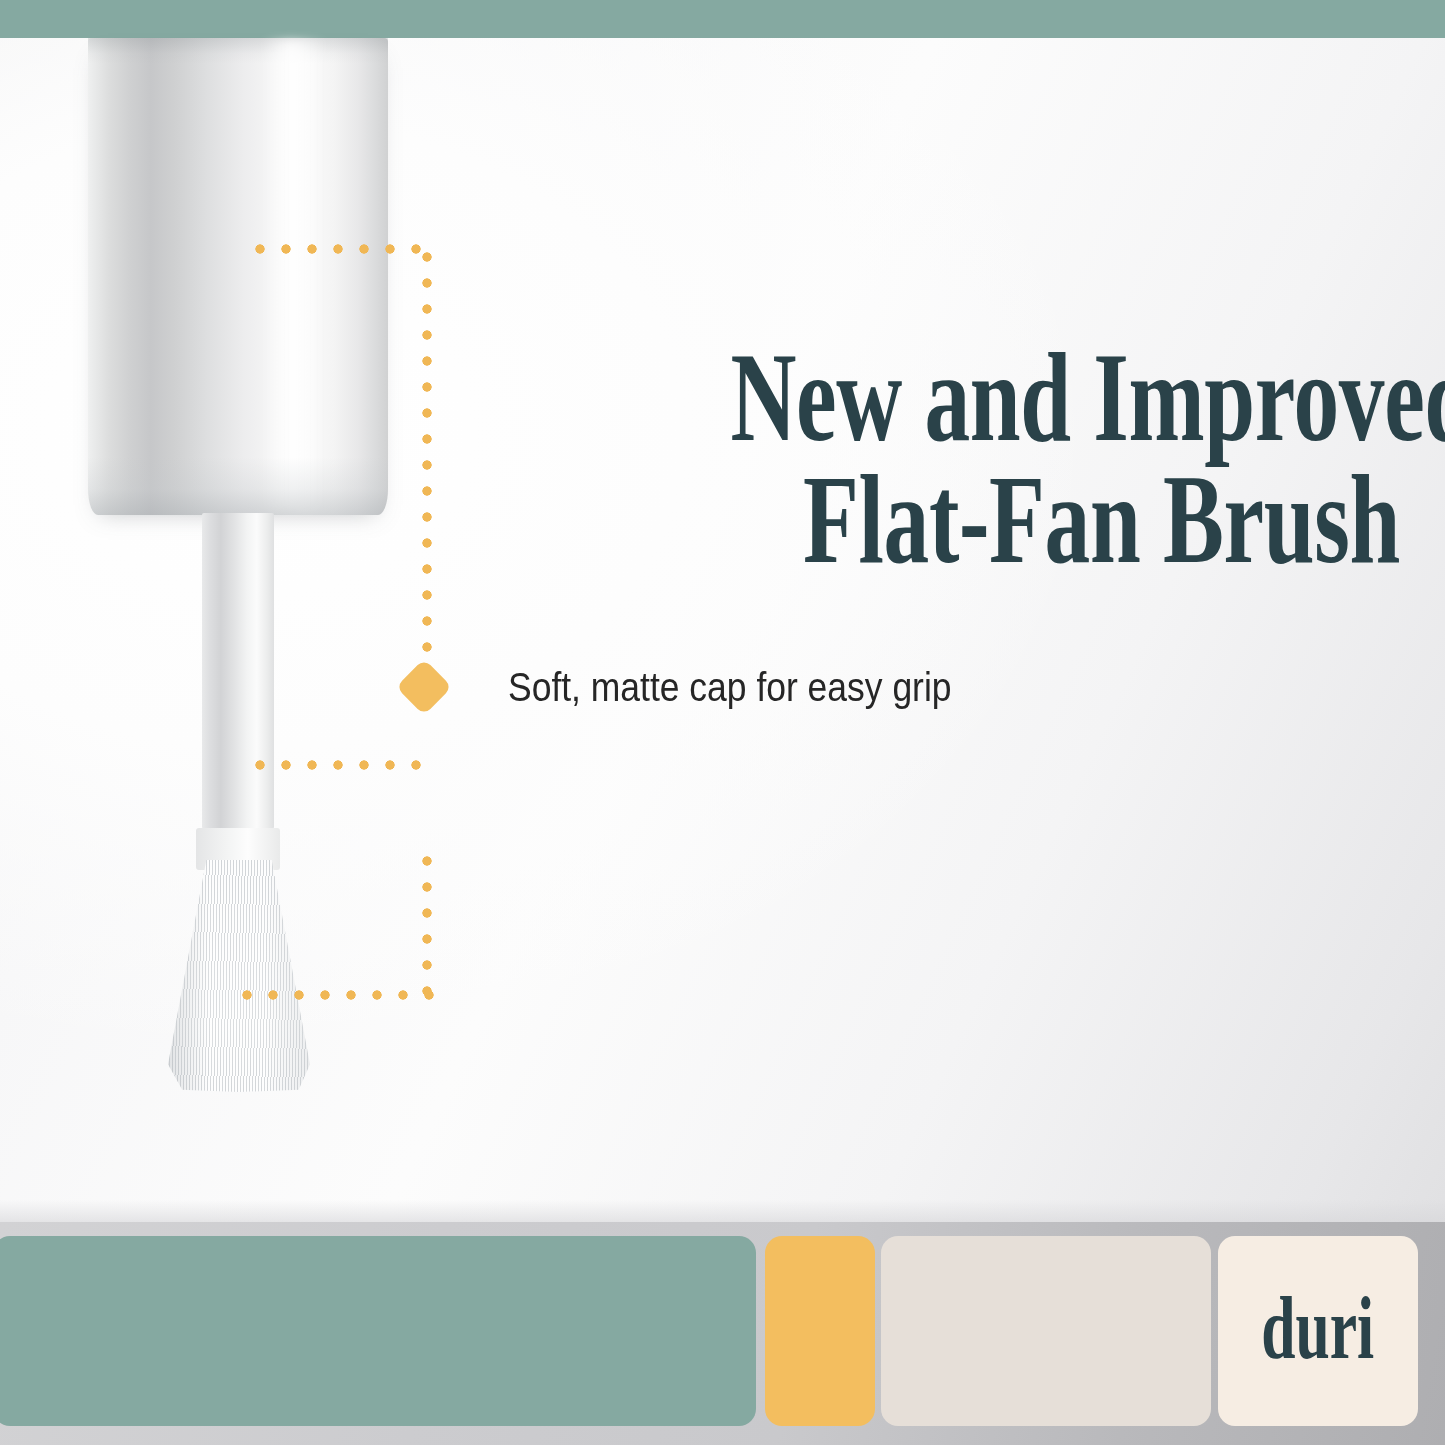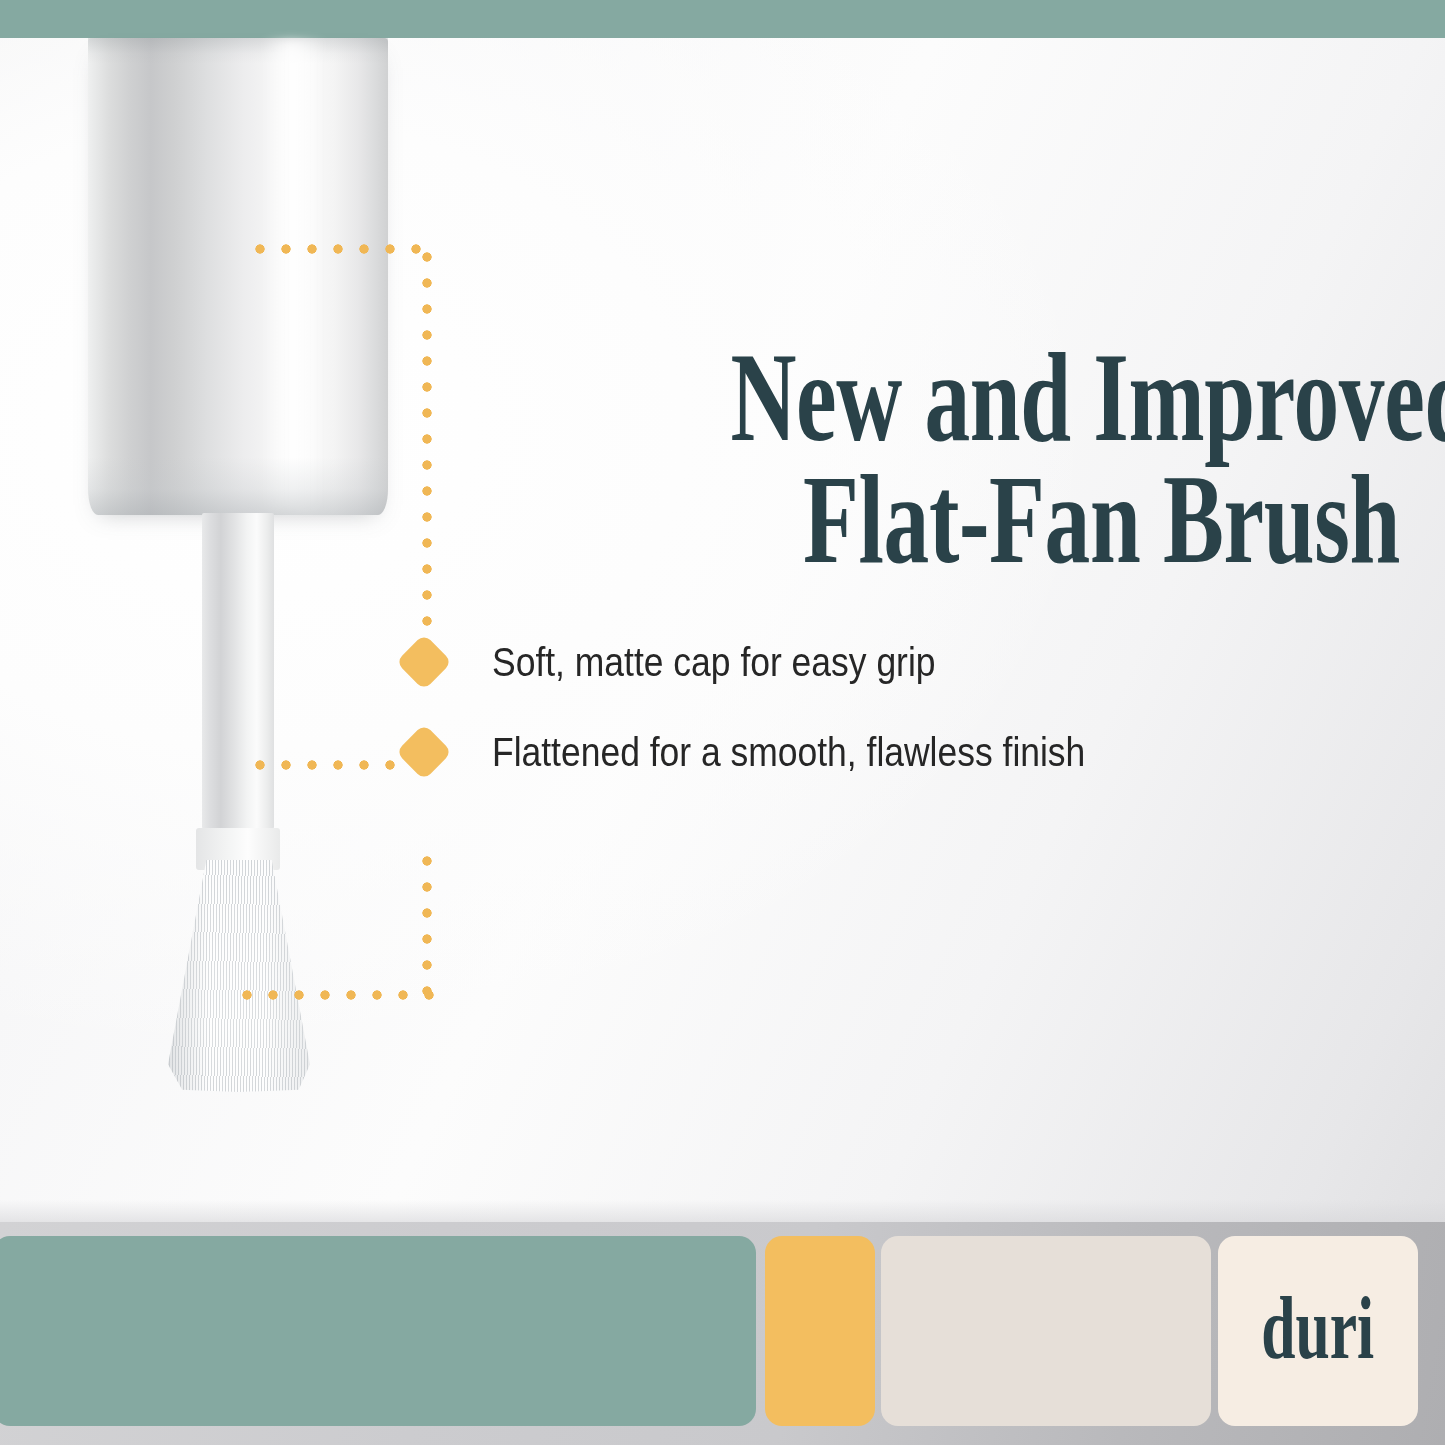--- a/index.html
+++ b/index.html
@@ -177,21 +177,22 @@
   
   .bullets {
     position: absolute;
     left: 398px; top: 642px;
     width: 990px;
   }
   .bullet-row {
     position: relative;
     height: 90px;
     display: flex;
-    align-items: flex-start;
+    align-items: center;
+    gap: 16px;
   }
   .diamond {
     position: relative;
     width: 40px; height: 40px;
     flex: 0 0 40px;
     background: #F3BE5F;
     border-radius: 9px;
     transform: rotate(45deg);
     margin-left: 6px;
   }
@@ -272,24 +273,20 @@
     <span class="line">Flat-Fan Brush</span>
   </h1>
 
   <div class="bullets">
 
     <div class="bullet-row">
       <span class="diamond"></span>
       <span class="bullet-text">Soft, matte cap for easy grip</span>
     </div>
 
-    <div class="bullet-row">
-      <span class="diamond"></span>
-      <span class="bullet-text">Flattened for a smooth, flawless finish</span>
-    </div>
 
 
   </div>
 
   <div class="footer">
     <div class="panel panel-green"></div>
     <div class="panel panel-amber"></div>
     <div class="panel panel-beige"></div>
     <div class="panel panel-cream">
       <span class="logo">duri</span>

